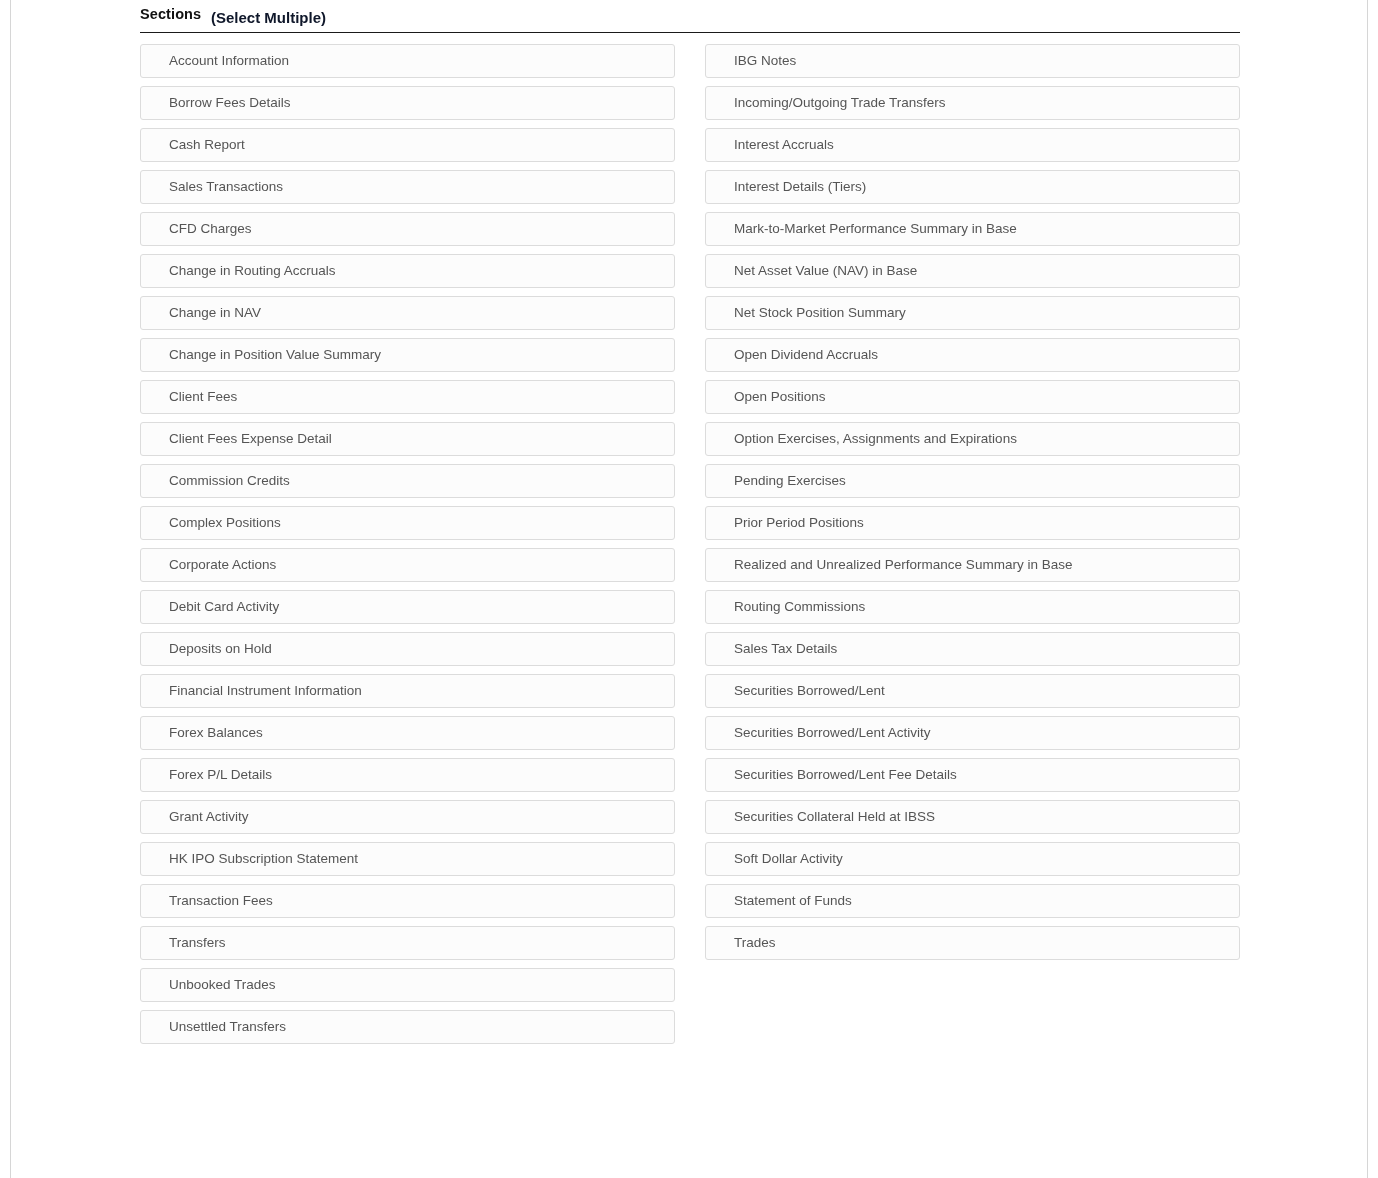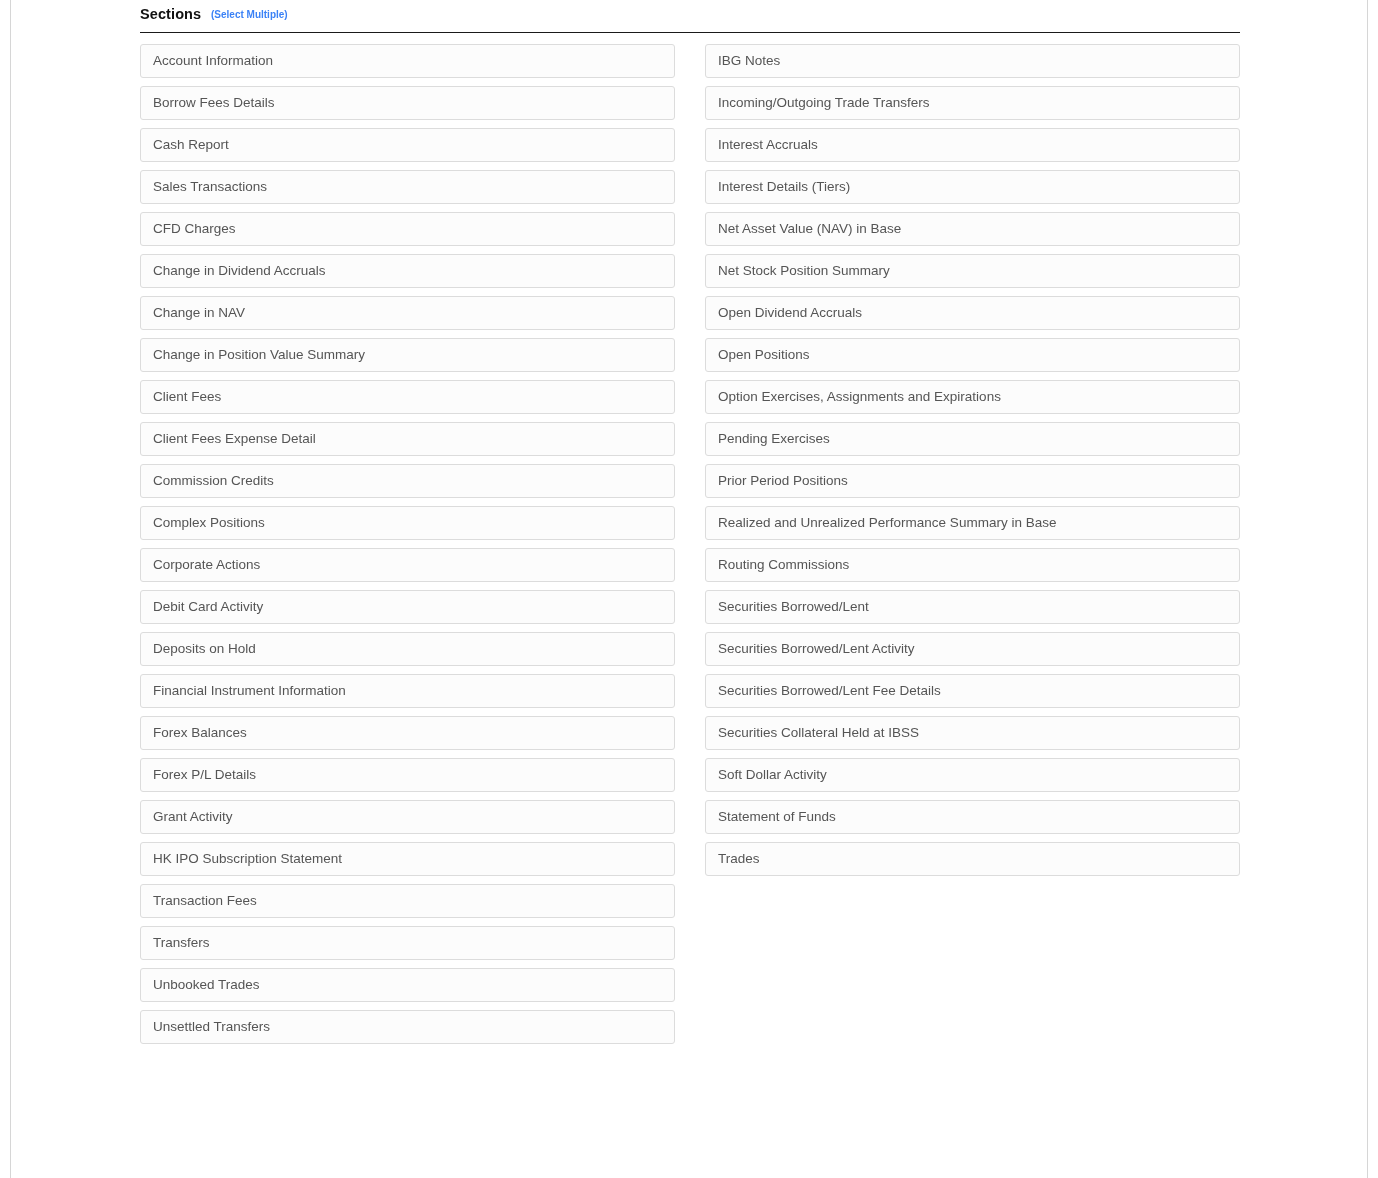--- a/index.html
+++ b/index.html
@@ -37,41 +37,41 @@
     font-size: 14.5px;
     font-weight: bold;
     color: #111111;
     letter-spacing: 0.1px;
     text-align: center;
   }
   .section-hint {
     position: absolute;
     left: 71px;
     top: 9px;
-    font-size: 10px;
+    font-size: 15px;
     font-weight: bold;
-    color: #3b82f6;
+    color: #0f172a;
   }
   .col {
     position: absolute;
     top: 44px;
     width: 535px;
   }
   .col-left { left: 140px; }
   .col-right { left: 705px; }
   .opt {
     display: block;
     box-sizing: border-box;
     width: 535px;
     height: 34px;
     margin-bottom: 8px;
     background: #fcfcfc;
     border: 1px solid #dcdcdc;
     border-radius: 3px;
-    padding: 0 0 0 12px;
+    padding: 0 0 0 28px;
     line-height: 32px;
     font-size: 13.5px;
     color: #555555;
     white-space: nowrap;
     cursor: pointer;
   }
 </style>
 </head>
 <body>
 
@@ -81,21 +81,21 @@
   <span class="section-title">Sections</span>
   <span class="section-hint">(Select Multiple)</span>
 </div>
 
 <div class="col col-left" id="col-left">
     <div class="opt">Account Information</div>
     <div class="opt">Borrow Fees Details</div>
     <div class="opt">Cash Report</div>
     <div class="opt">Sales Transactions</div>
     <div class="opt">CFD Charges</div>
-    <div class="opt">Change in Dividend Accruals</div>
+    <div class="opt">Change in Routing Accruals</div>
     <div class="opt">Change in NAV</div>
     <div class="opt">Change in Position Value Summary</div>
     <div class="opt">Client Fees</div>
     <div class="opt">Client Fees Expense Detail</div>
     <div class="opt">Commission Credits</div>
     <div class="opt">Complex Positions</div>
     <div class="opt">Corporate Actions</div>
     <div class="opt">Debit Card Activity</div>
     <div class="opt">Deposits on Hold</div>
     <div class="opt">Financial Instrument Information</div>
@@ -106,29 +106,31 @@
     <div class="opt">Transaction Fees</div>
     <div class="opt">Transfers</div>
     <div class="opt">Unbooked Trades</div>
     <div class="opt">Unsettled Transfers</div>
   </div>
 <div class="col col-right" id="col-right">
     <div class="opt">IBG Notes</div>
     <div class="opt">Incoming/Outgoing Trade Transfers</div>
     <div class="opt">Interest Accruals</div>
     <div class="opt">Interest Details (Tiers)</div>
+    <div class="opt">Mark-to-Market Performance Summary in Base</div>
     <div class="opt">Net Asset Value (NAV) in Base</div>
     <div class="opt">Net Stock Position Summary</div>
     <div class="opt">Open Dividend Accruals</div>
     <div class="opt">Open Positions</div>
     <div class="opt">Option Exercises, Assignments and Expirations</div>
     <div class="opt">Pending Exercises</div>
     <div class="opt">Prior Period Positions</div>
     <div class="opt">Realized and Unrealized Performance Summary in Base</div>
     <div class="opt">Routing Commissions</div>
+    <div class="opt">Sales Tax Details</div>
     <div class="opt">Securities Borrowed/Lent</div>
     <div class="opt">Securities Borrowed/Lent Activity</div>
     <div class="opt">Securities Borrowed/Lent Fee Details</div>
     <div class="opt">Securities Collateral Held at IBSS</div>
     <div class="opt">Soft Dollar Activity</div>
     <div class="opt">Statement of Funds</div>
     <div class="opt">Trades</div>
   </div>
 
 </body></html>

